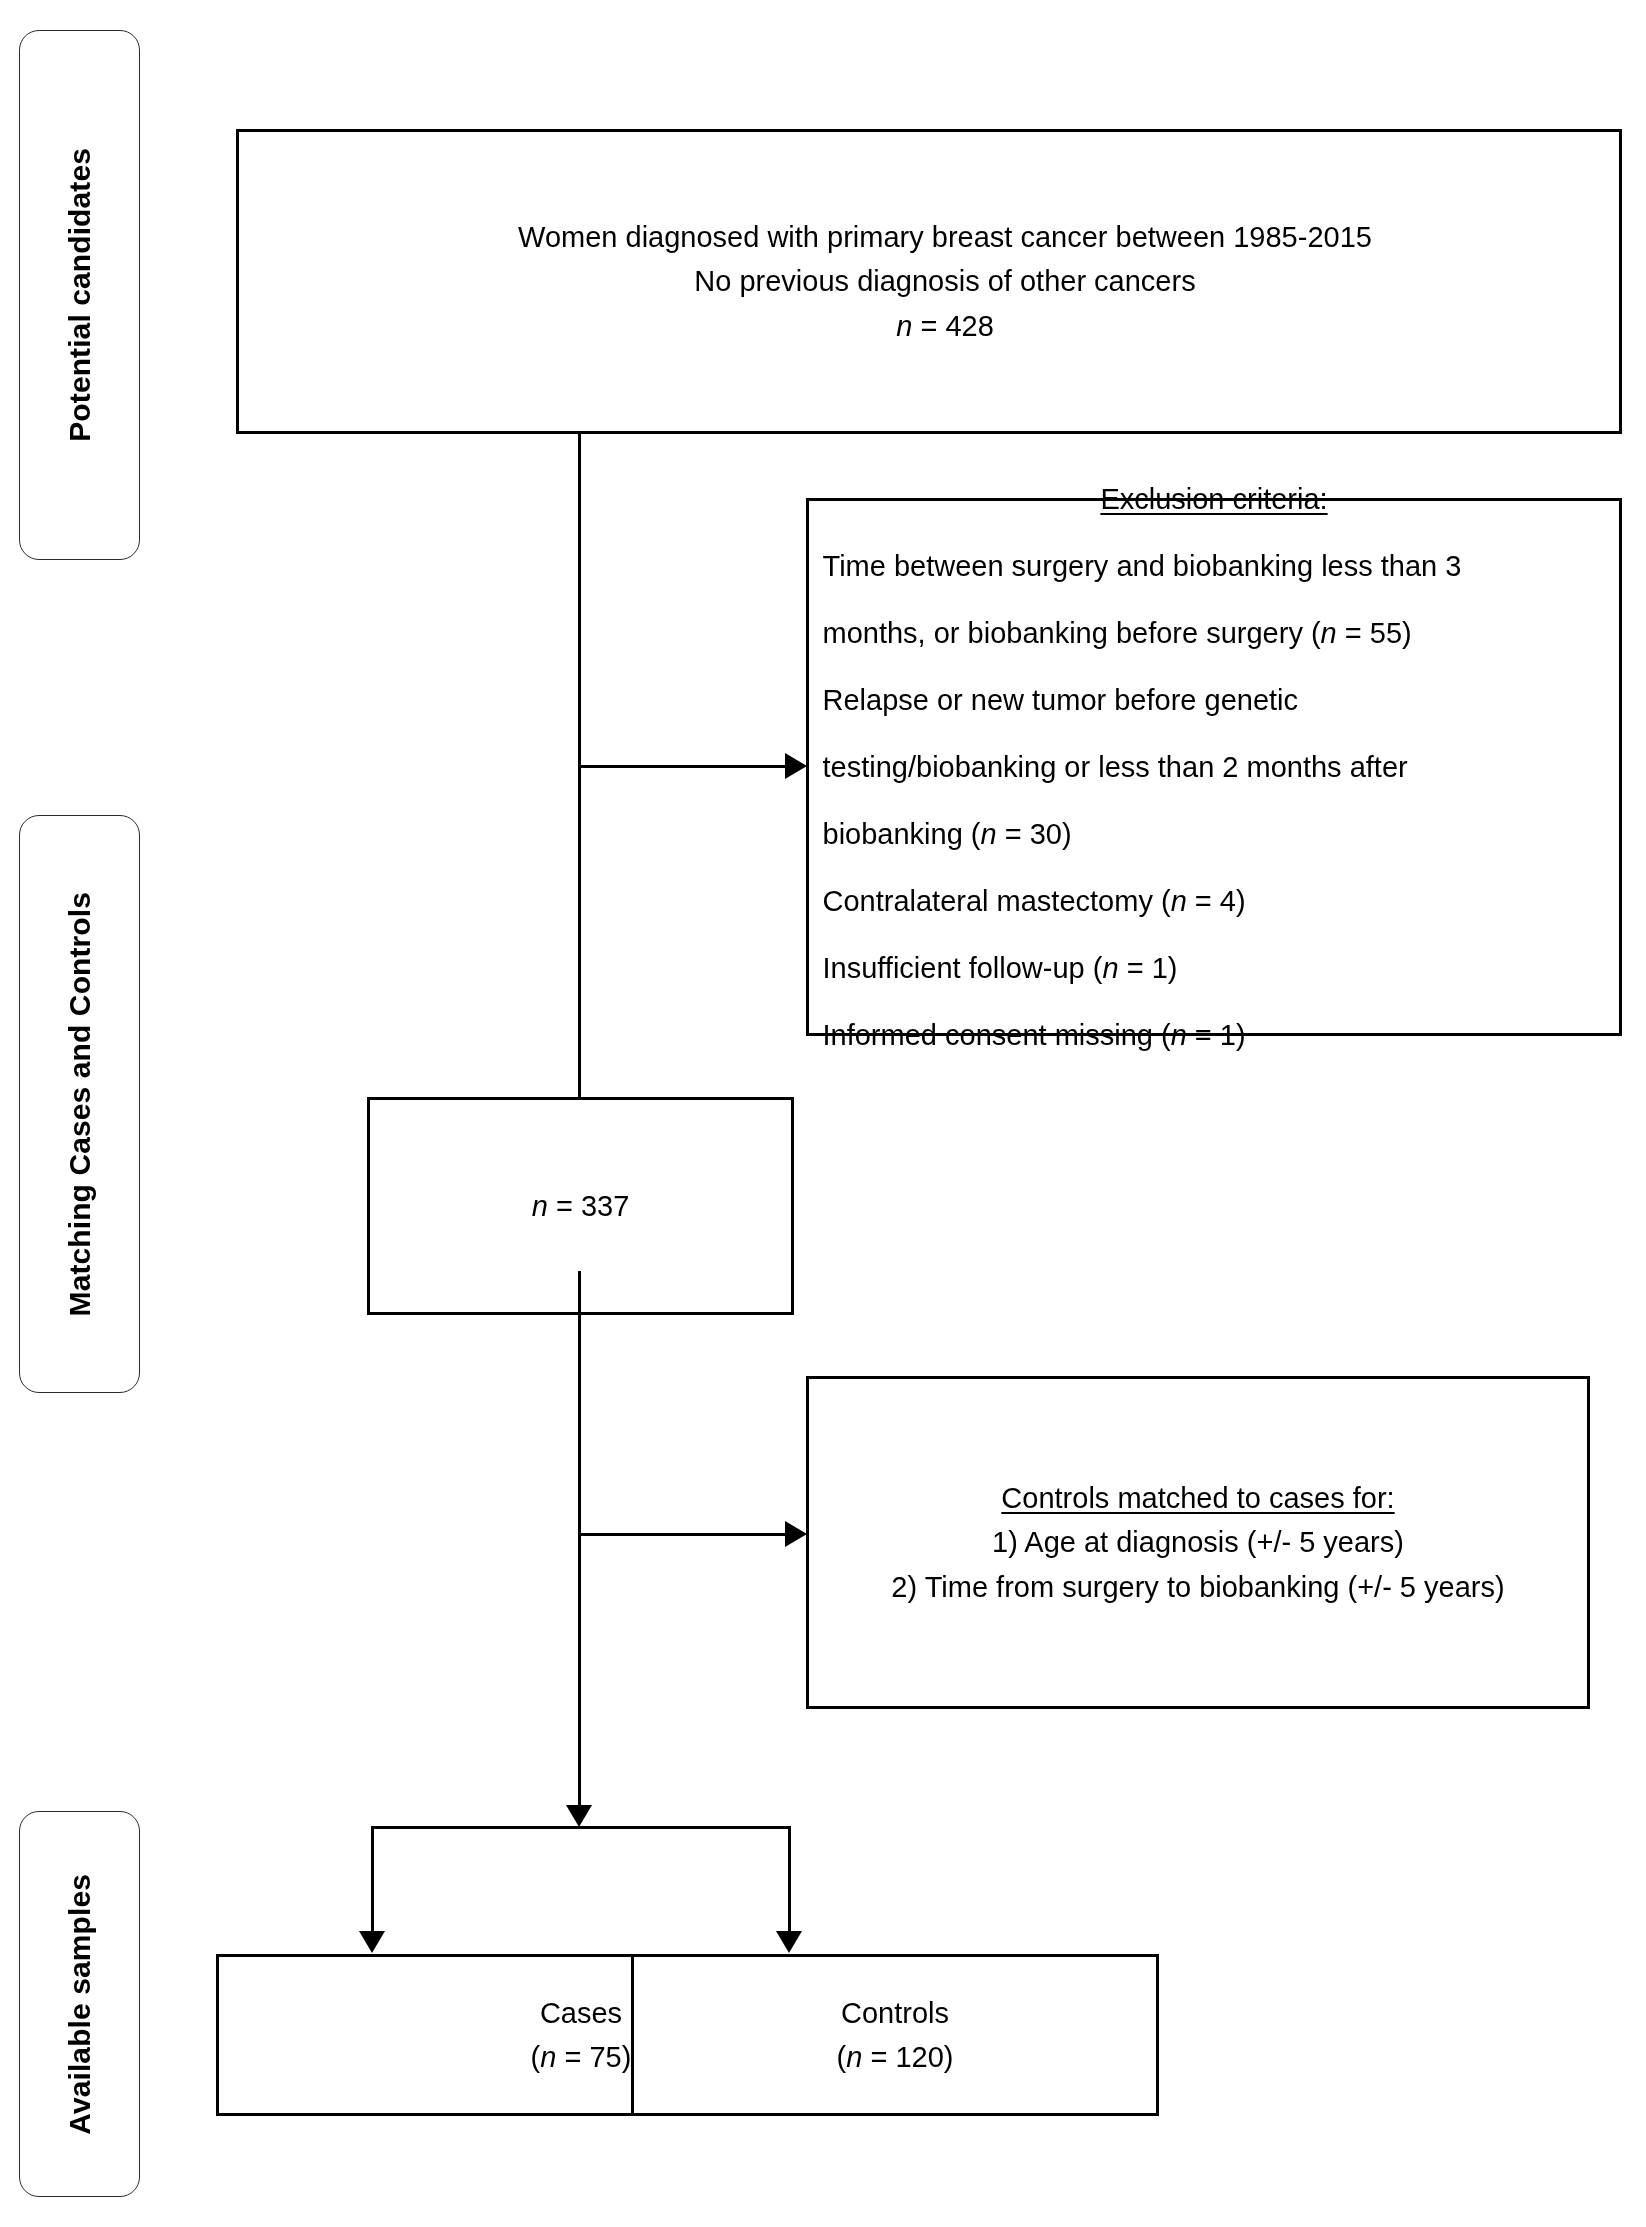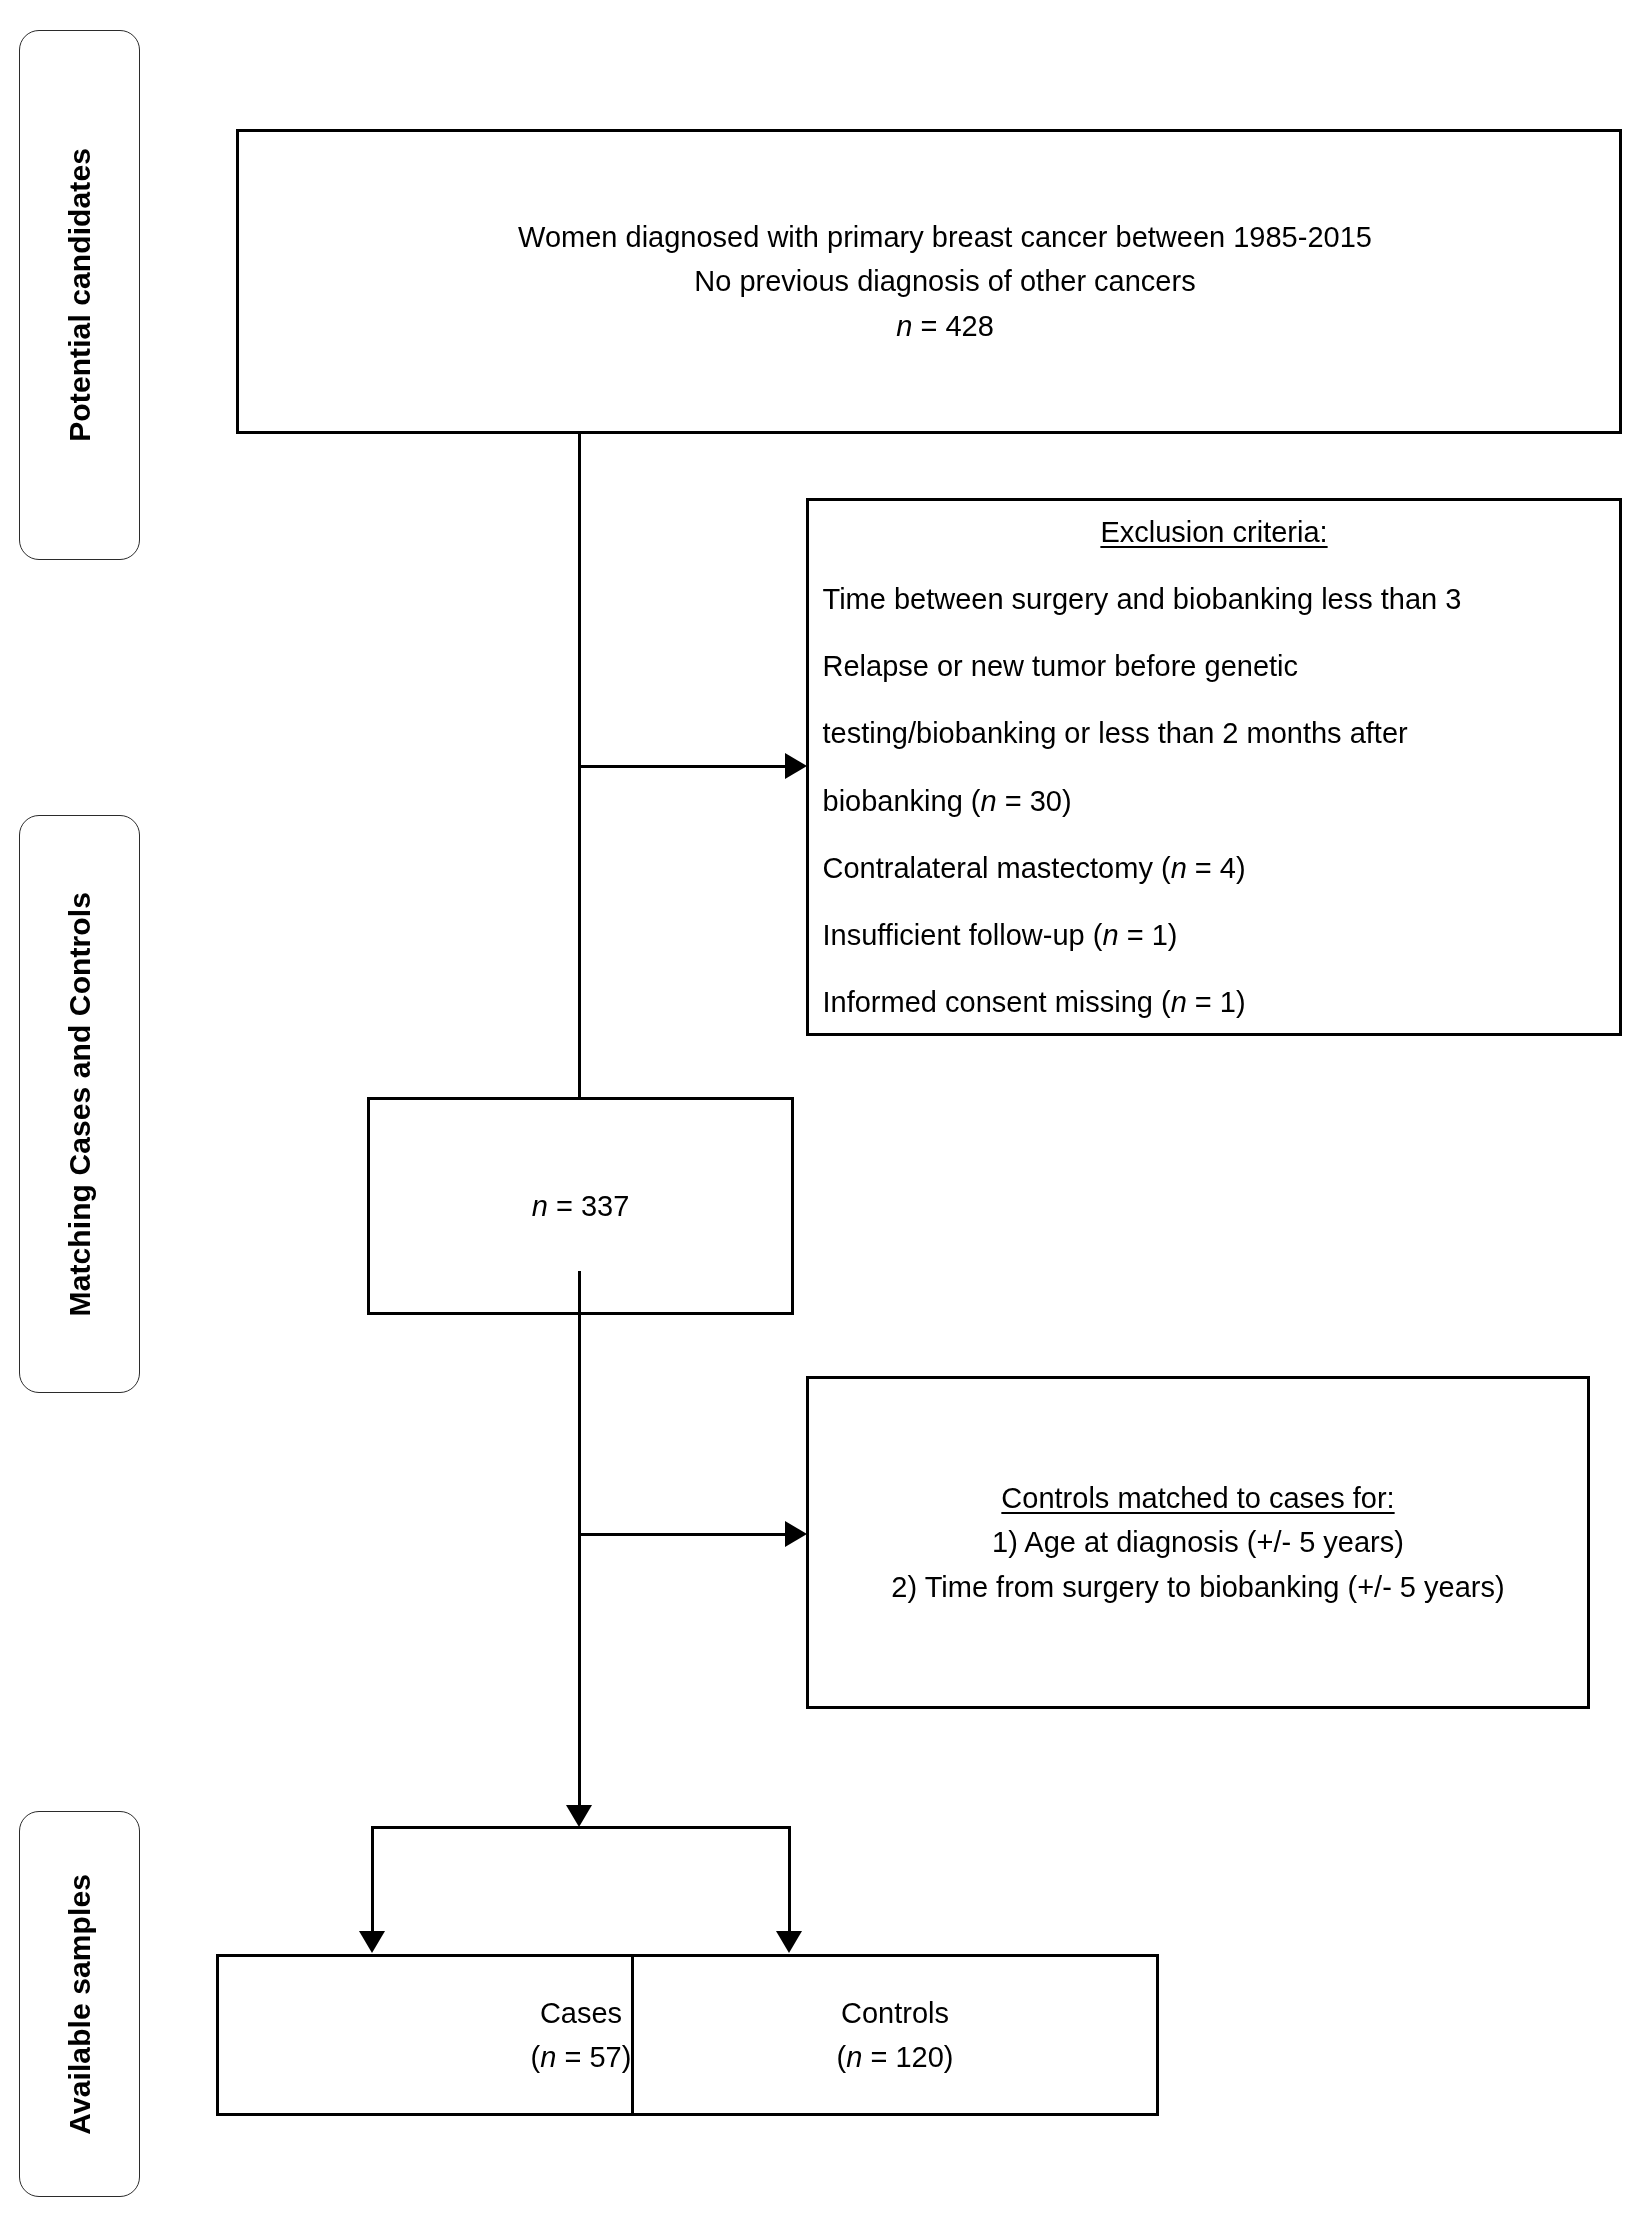--- a/index.html
+++ b/index.html
@@ -93,41 +93,42 @@
 
   <div class="fbox center" style="left:236px; top:129px; width:1386px; height:305px;padding-left:32px;">
     <div class="ln">Women diagnosed with primary breast cancer between 1985-2015</div>
     <div class="ln">No previous diagnosis of other cancers</div>
     <div class="ln"><i class="it">n</i><span> = 428</span></div>
   </div>
 
   <div class="fbox leftal" style="left:806px; top:498px; width:816px; height:538px; padding:0 13.5px;gap:23px;">
     <div class="ln hdr">Exclusion criteria:</div>
     <div class="ln">Time between surgery and biobanking less than 3</div>
+    <div class="ln"><span>months, or biobanking before surgery (</span><i class="it">n</i><span> = 55)</span></div>
     <div class="ln">Relapse or new tumor before genetic</div>
     <div class="ln">testing/biobanking or less than 2 months after</div>
     <div class="ln"><span>biobanking (</span><i class="it">n</i><span> = 30)</span></div>
     <div class="ln"><span>Contralateral mastectomy (</span><i class="it">n</i><span> = 4)</span></div>
     <div class="ln"><span>Insufficient follow-up (</span><i class="it">n</i><span> = 1)</span></div>
     <div class="ln"><span>Informed consent missing (</span><i class="it">n</i><span> = 1)</span></div>
   </div>
 
   <div class="fbox center" style="left:367px; top:1097px; width:427px; height:218px;">
     <div class="ln"><i class="it">n</i><span> = 337</span></div>
   </div>
 
   <div class="fbox center" style="left:806px; top:1376px; width:784px; height:333px;">
     <div class="ln hdr">Controls matched to cases for:</div>
     <div class="ln">1) Age at diagnosis (+/- 5 years)</div>
     <div class="ln">2) Time from surgery to biobanking (+/- 5 years)</div>
   </div>
 
   <div class="fbox center" style="left:216px; top:1954px; width:730px; height:162px;">
     <div class="ln">Cases</div>
-    <div class="ln"><span>(</span><i class="it">n</i><span> = 57)</span></div>
+    <div class="ln"><span>(</span><i class="it">n</i><span> = 75)</span></div>
   </div>
 
   <div class="fbox center" style="left:631px; top:1954px; width:528px; height:162px;">
     <div class="ln">Controls</div>
     <div class="ln"><span>(</span><i class="it">n</i><span> = 120)</span></div>
   </div>
 
   <div class="vline" style="left:578px; top:434px; height:666px;"></div>
 
   <div class="hline" style="left:578px; top:765px; width:207px;"></div>

